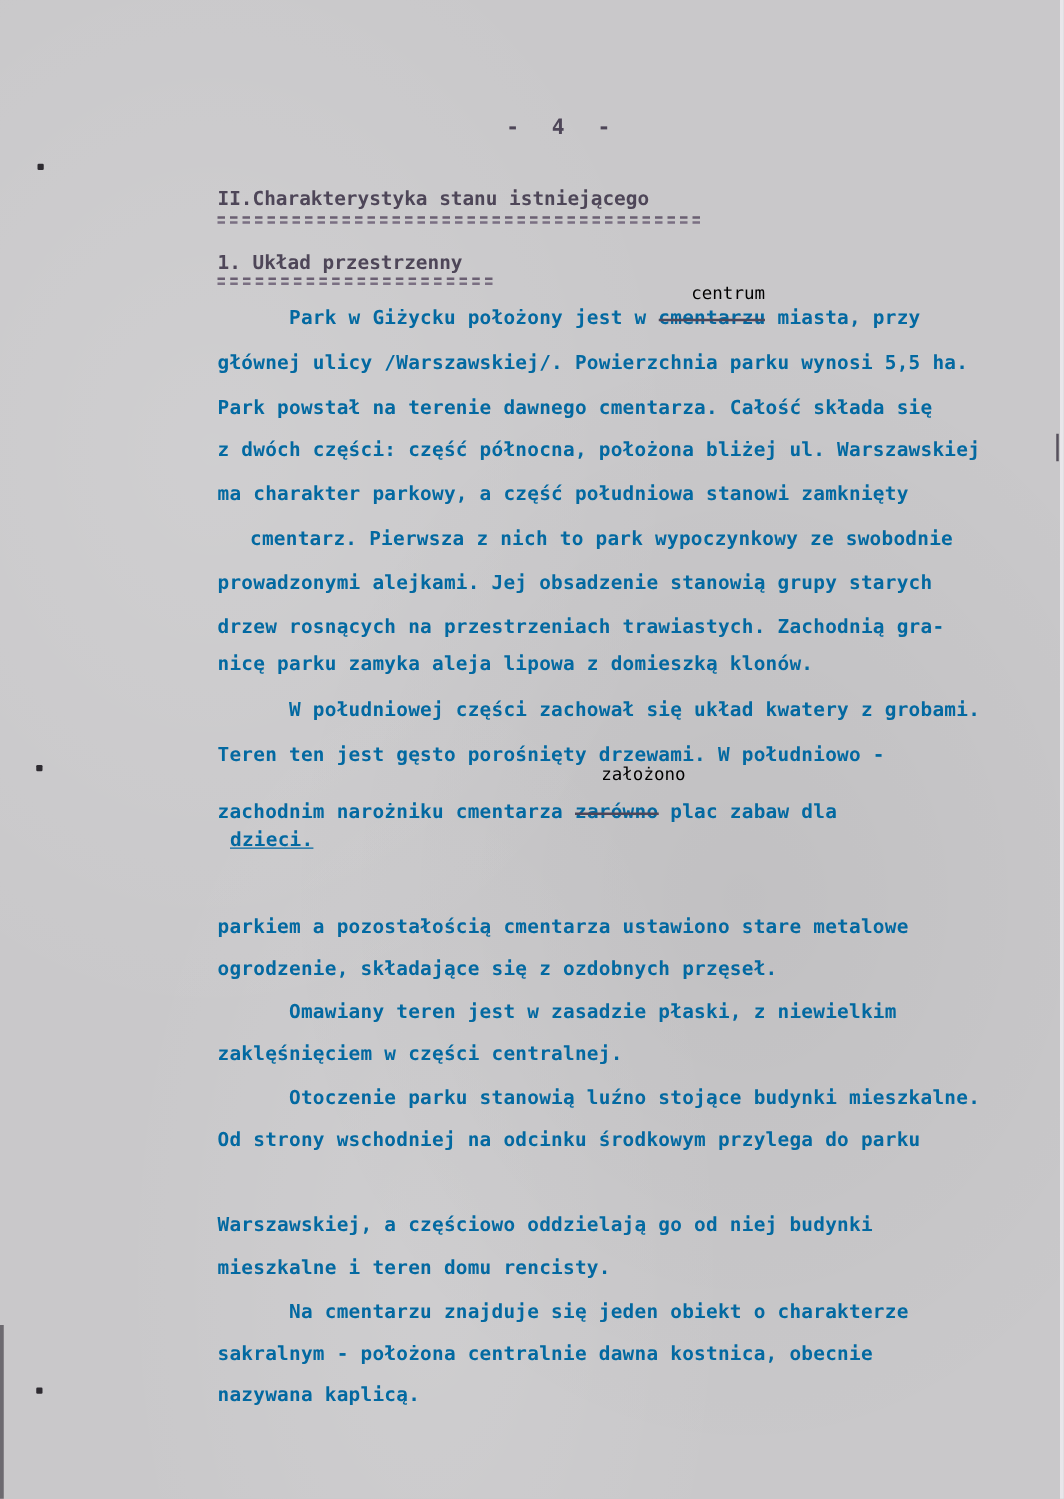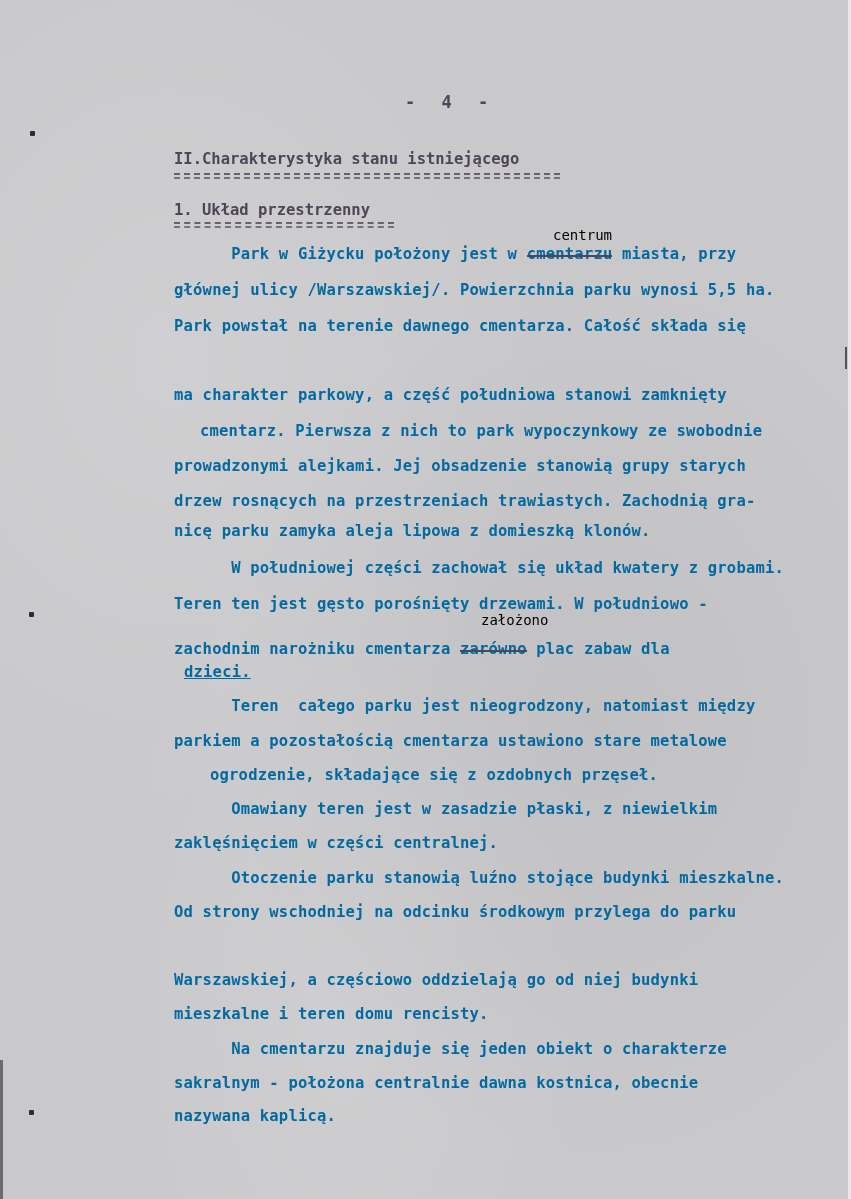--- a/index.html
+++ b/index.html
@@ -50,37 +50,37 @@
   <div class="heading" style="left:174px;top:201px;text-align:right;">1. Układ przestrzenny</div>
   <div class="dbl-underline" style="left:174px;top:222px;width:220px;"></div>
   <div class="dbl-underline b" style="left:174px;top:226px;width:220px;"></div>
 
   <div class="insert" style="left:553px;top:227px;">centrum</div>
 
   <div class="line" style="left:174px;top:245px;"><span>      Park w Giżycku położony jest w </span><span class="strike">cmentarzu</span><span> miasta, przy</span></div>
 
   <div class="line" style="left:174px;top:281px;">głównej ulicy /Warszawskiej/. Powierzchnia parku wynosi 5,5 ha.</div>
   <div class="line" style="left:174px;top:317px;">Park powstał na terenie dawnego cmentarza. Całość składa się</div>
+  <div class="line" style="left:174px;top:351px;">z dwóch części: część północna, położona bliżej ul. Warszawskiej</div>
   <div class="vbar" style="left:845px;top:347px;height:22px;"></div>
   <div class="line" style="left:174px;top:386px;">ma charakter parkowy, a część południowa stanowi zamknięty</div>
   <div class="line" style="left:174px;top:422px;margin-left:26px;">cmentarz. Pierwsza z nich to park wypoczynkowy ze swobodnie</div>
   <div class="line" style="left:174px;top:457px;">prowadzonymi alejkami. Jej obsadzenie stanowią grupy starych</div>
   <div class="line" style="left:174px;top:492px;">drzew rosnących na przestrzeniach trawiastych. Zachodnią gra-</div>
   <div class="line" style="left:174px;top:522px;">nicę parku zamyka aleja lipowa z domieszką klonów.</div>
 
   <div class="line" style="left:174px;top:559px;">      W południowej części zachował się układ kwatery z grobami.</div>
   <div class="line" style="left:174px;top:595px;">Teren ten jest gęsto porośnięty drzewami. W południowo -</div>
 
   <div class="insert" style="left:481px;top:612px;">założono</div>
   <div class="line" style="left:174px;top:630px;margin-top:10px;"><span>zachodnim narożniku cmentarza </span><span class="strike">zarówno</span><span> plac zabaw dla</span></div>
   <div class="line" style="left:184px;top:663px;text-decoration:underline;">dzieci.</div>
 
-  <div class="line" style="left:174px;top:697px;">      Teren  całego parku jest nieogrodzony, natomiast między</div>
   <div class="line" style="left:174px;top:732px;">parkiem a pozostałością cmentarza ustawiono stare metalowe</div>
-  <div class="line" style="left:174px;top:766px;margin-left:36px;">ogrodzenie, składające się z ozdobnych przęseł.</div>
+  <div class="line" style="left:174px;top:766px;">ogrodzenie, składające się z ozdobnych przęseł.</div>
   <div class="line" style="left:174px;top:800px;">      Omawiany teren jest w zasadzie płaski, z niewielkim</div>
   <div class="line" style="left:174px;top:834px;">zaklęśnięciem w części centralnej.</div>
 
   <div class="line" style="left:174px;top:869px;">      Otoczenie parku stanowią luźno stojące budynki mieszkalne.</div>
   <div class="line" style="left:174px;top:903px;">Od strony wschodniej na odcinku środkowym przylega do parku</div>
   <div class="line" style="left:174px;top:971px;">Warszawskiej, a częściowo oddzielają go od niej budynki</div>
   <div class="line" style="left:174px;top:1005px;">mieszkalne i teren domu rencisty.</div>
 
   <div class="line" style="left:174px;top:1040px;">      Na cmentarzu znajduje się jeden obiekt o charakterze</div>
   <div class="line" style="left:174px;top:1074px;">sakralnym - położona centralnie dawna kostnica, obecnie</div>

